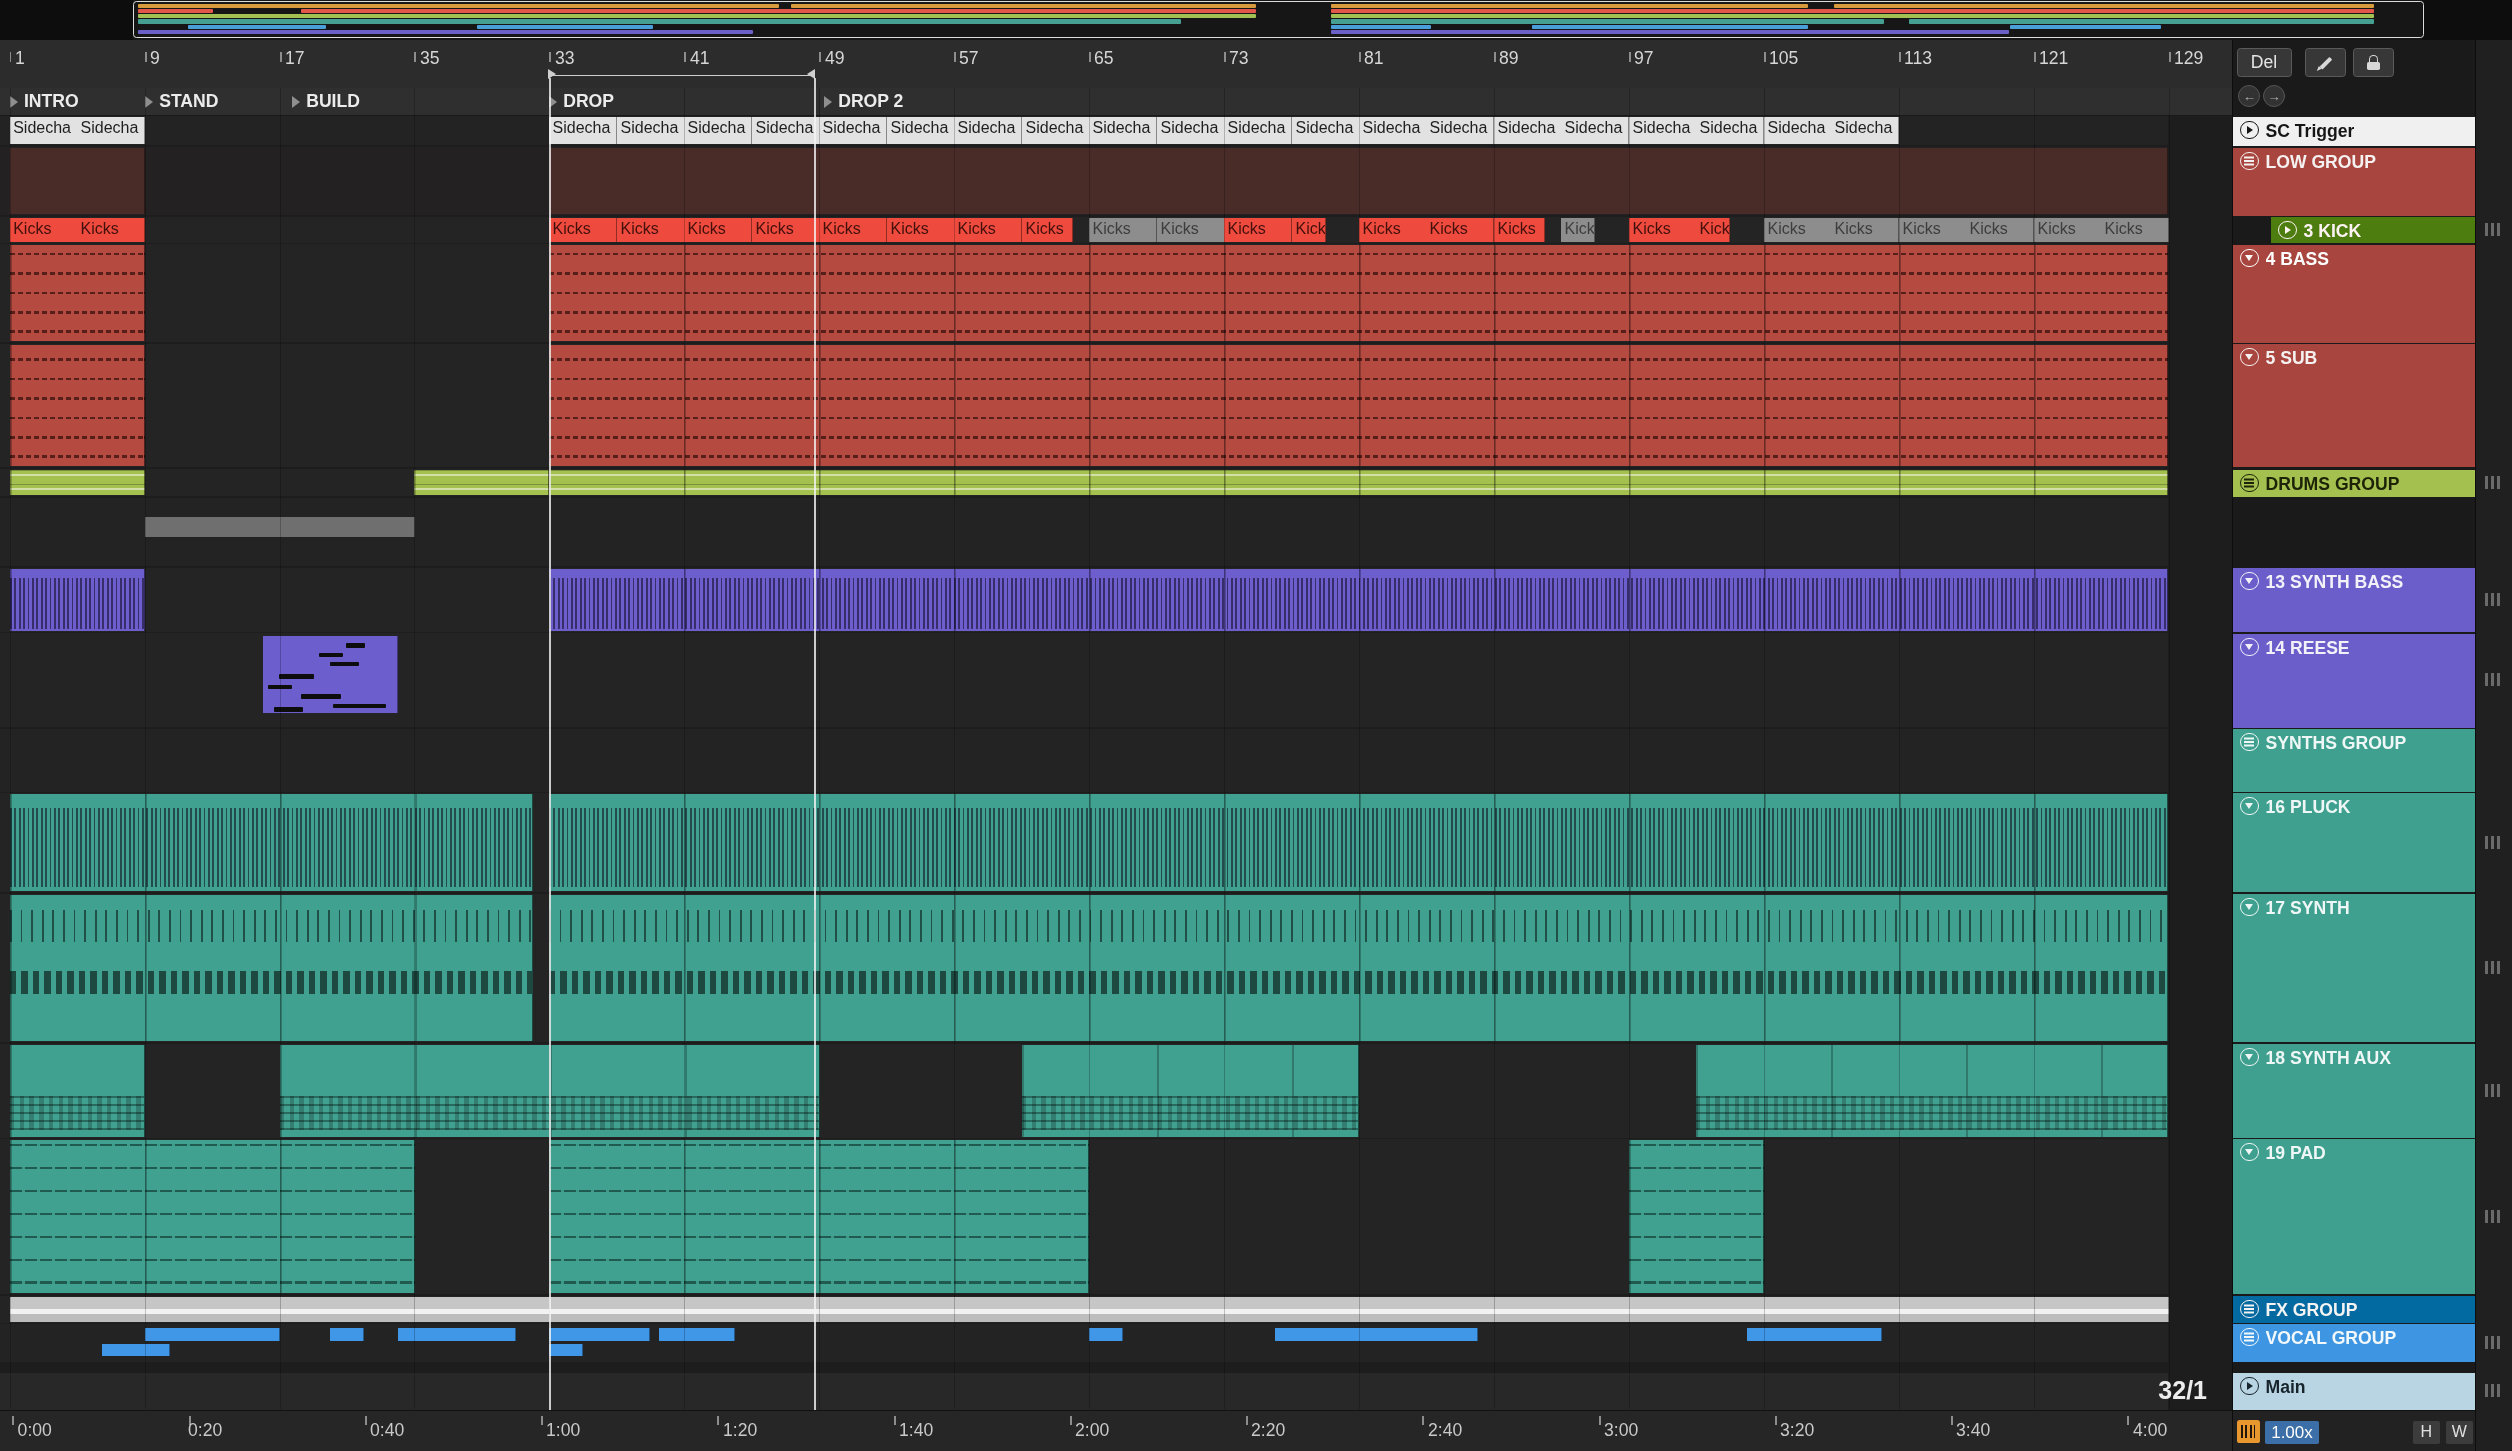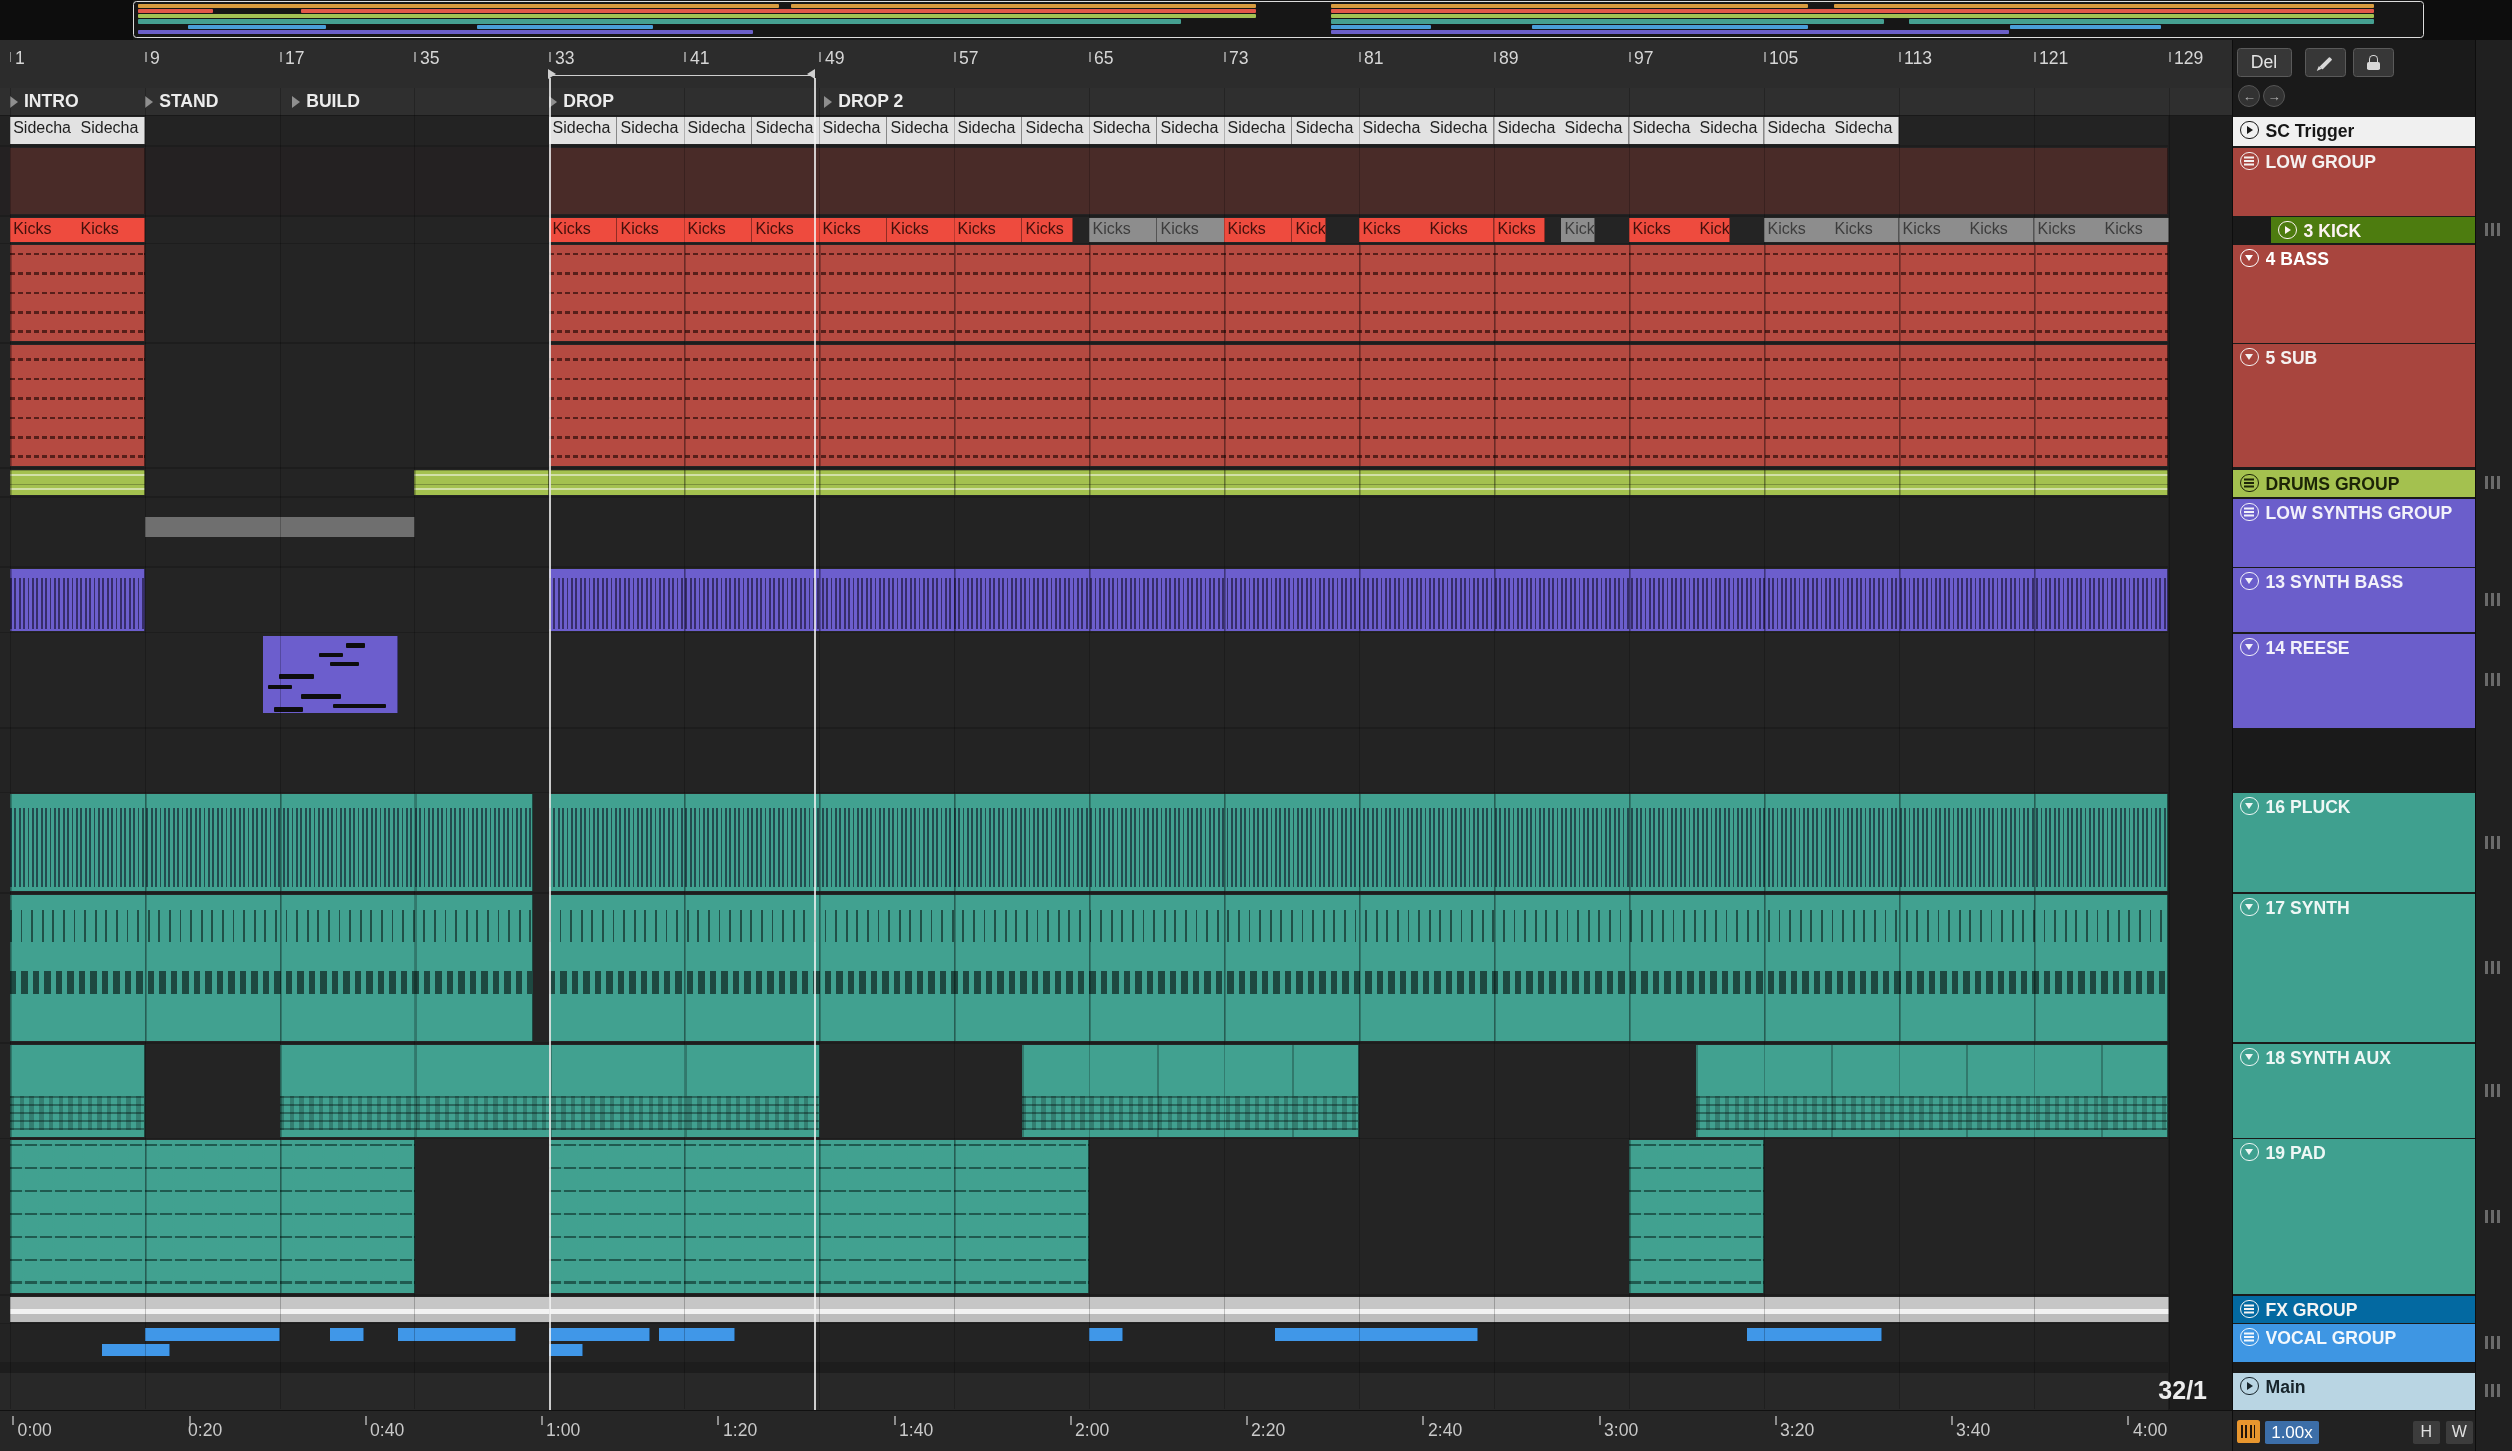--- a/index.html
+++ b/index.html
@@ -514,37 +514,37 @@
           <div class="tri-down"></div>
         </div>
         <span class="track-name">5 SUB</span>
       </div>
       <div class="track-header" style="top: 430px; height: 27px; background: rgb(164, 193, 79); color: rgb(28, 35, 7);">
         <div class="ic-circle">
           <div class="ic-lines"></div>
         </div>
         <span class="track-name">DRUMS GROUP</span>
       </div>
-      <div class="track-header" style="top: 459px; height: 68px; background: rgb(107, 94, 203); color: rgb(242, 241, 250);">
+      <div class="track-header" style="top: 528px; height: 64px; background: rgb(107, 94, 203); color: rgb(242, 241, 250);">
+        <div class="ic-circle">
+          <div class="tri-down"></div>
+        </div>
+        <span class="track-name">13 SYNTH BASS</span>
+      </div>
+      <div class="track-header" style="top: 594px; height: 94px; background: rgb(107, 94, 203); color: rgb(242, 241, 250);">
+        <div class="ic-circle">
+          <div class="tri-down"></div>
+        </div>
+        <span class="track-name">14 REESE</span>
+      </div>
+      <div class="track-header" style="top: 689px; height: 63px; background: rgb(63, 160, 143); color: rgb(238, 247, 245);">
         <div class="ic-circle">
           <div class="ic-lines"></div>
         </div>
-        <span class="track-name">LOW SYNTHS GROUP</span>
-      </div>
-      <div class="track-header" style="top: 528px; height: 64px; background: rgb(107, 94, 203); color: rgb(242, 241, 250);">
-        <div class="ic-circle">
-          <div class="tri-down"></div>
-        </div>
-        <span class="track-name">13 SYNTH BASS</span>
-      </div>
-      <div class="track-header" style="top: 594px; height: 94px; background: rgb(107, 94, 203); color: rgb(242, 241, 250);">
-        <div class="ic-circle">
-          <div class="tri-down"></div>
-        </div>
-        <span class="track-name">14 REESE</span>
+        <span class="track-name">SYNTHS GROUP</span>
       </div>
       <div class="track-header" style="top: 753px; height: 99px; background: rgb(63, 160, 143); color: rgb(238, 247, 245);">
         <div class="ic-circle">
           <div class="tri-down"></div>
         </div>
         <span class="track-name">16 PLUCK</span>
       </div>
       <div class="track-header" style="top: 854px; height: 148px; background: rgb(63, 160, 143); color: rgb(238, 247, 245);">
         <div class="ic-circle">
           <div class="tri-down"></div>

